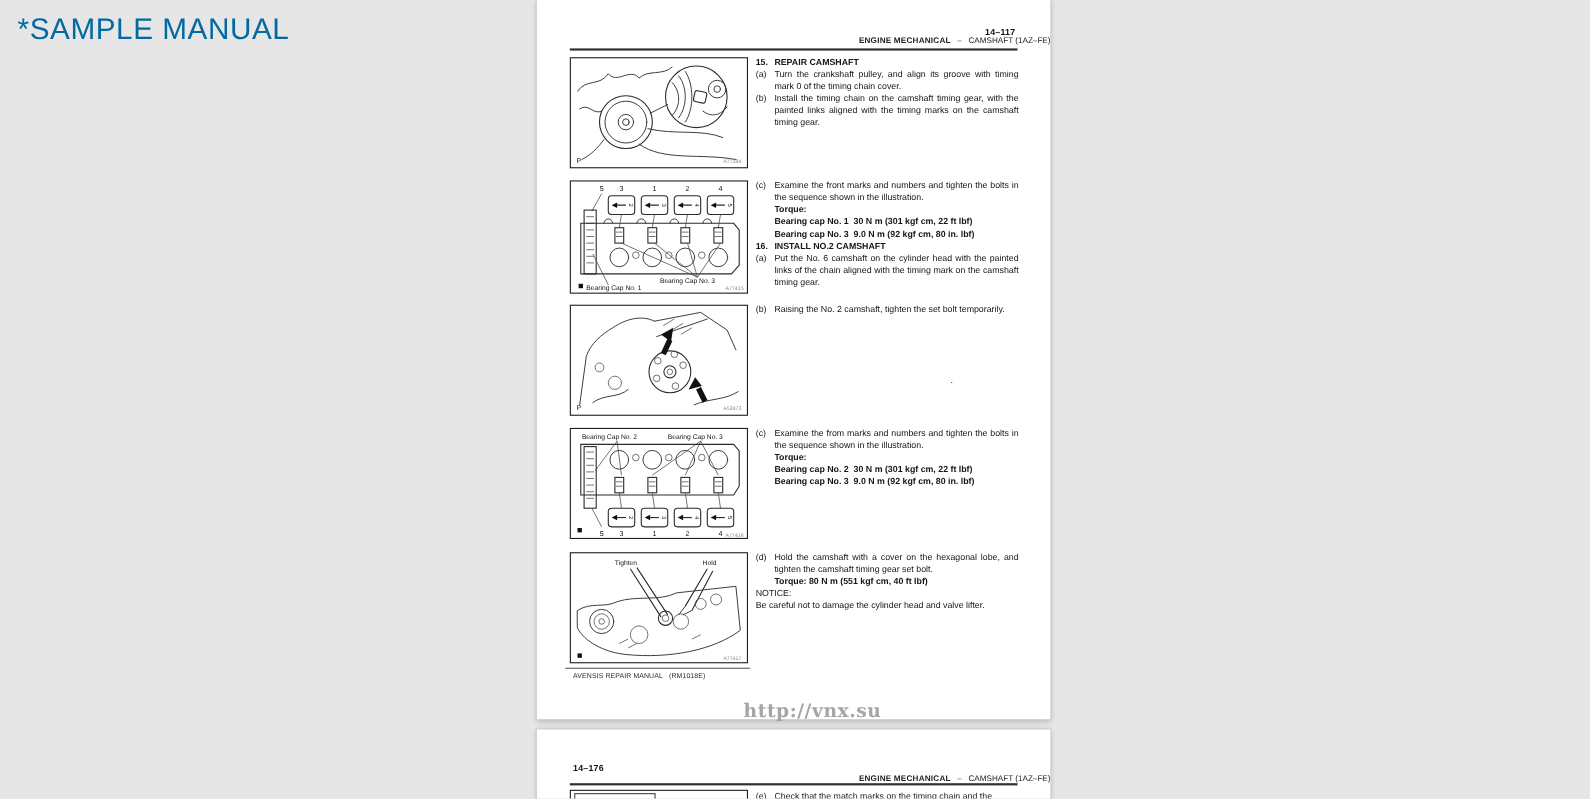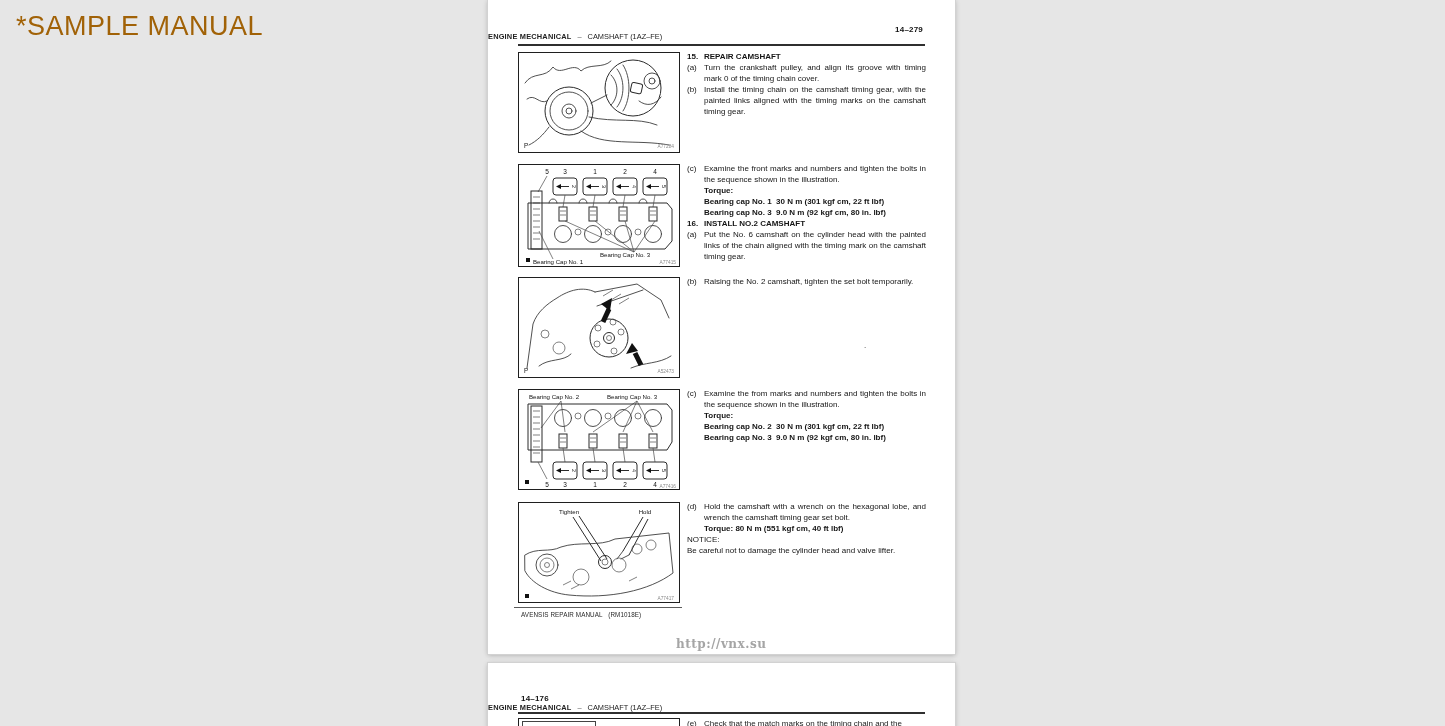--- a/index.html
+++ b/index.html
@@ -3,33 +3,33 @@
 <meta charset="utf-8">
 <style>
   html,body{margin:0;padding:0}
   body{
     width:1445px;height:726px;position:relative;overflow:hidden;
     background:#e6e6e6;
     font-family:"Liberation Sans",sans-serif;color:#1a1a1a;
   }
   .sample-title{
     position:absolute;left:16px;top:11px;
-    font-size:27px;letter-spacing:.5px;color:#a16207;
+    font-size:27px;letter-spacing:.5px;color:#0369a1;
   }
   .scroll-area{position:absolute;inset:0}
   .page{
     position:absolute;left:488px;width:467px;background:#ffffff;
     box-shadow:0 1px 5px rgba(0,0,0,.28);outline:1px solid #d2d2d2;
   }
   #page1{top:0;height:654px}
   #page2{top:663px;height:66px;overflow:hidden}
   .pnum{position:absolute;font-size:8px;font-weight:bold;letter-spacing:.2px;color:#111}
   #p1num{right:32px;top:25px}
   #p2num{left:33px;top:31px}
-  .hdr{position:absolute;left:0;width:100%;text-align:left;font-size:7.4px;color:#222;white-space:nowrap}
+  .hdr{position:absolute;left:0;width:100%;text-align:right;font-size:7.4px;color:#222;white-space:nowrap}
   #p1hdr{top:32px}
   #p2hdr{top:40px}
   .hdr .sec{font-weight:bold;letter-spacing:.2px}
   .hdr .sep{margin:0 6px;color:#555}
   .hrule{position:absolute;left:30px;width:407px;height:2px;background:#2f2f2f}
   #p1rule{top:44px}
   #p2rule{top:49px}
   .fig{position:absolute;left:30px;width:162px;border:1px solid #1f1f1f;background:#fff;box-sizing:border-box}
   #f1{top:52px;height:101px}
   #f2{top:164px;height:103px}
@@ -43,21 +43,21 @@
   .step .n{flex:0 0 17px}
   .step .t{flex:1;text-align:justify}
   .bold{font-weight:bold}
   .tq{font-weight:bold;padding-left:17px}
   .stray-dot{position:absolute;left:376px;top:340px;font-size:8px;line-height:11px}
   .footer-rule{position:absolute;left:26px;top:607px;width:168px;height:1px;background:#5a5a5a}
   .footer-text{position:absolute;left:33px;top:611px;font-size:6.3px;color:#2a2a2a;letter-spacing:.1px}
   .watermark{
     position:absolute;left:676px;top:637px;
     font-family:"DejaVu Serif",serif;font-weight:bold;
-    font-size:12px;color:#a5a5a5;letter-spacing:.5px;
+    font-size:17px;color:#a5a5a5;letter-spacing:.5px;
   }
   
   .p2fig{position:absolute;left:30px;top:55px;width:162px;height:40px;border:1px solid #1f1f1f;box-sizing:border-box}
   .p2fig .inner{position:absolute;left:3px;top:2px;width:72px;height:11px;border:1px solid #444}
   .p2txt{position:absolute;left:199px;top:55px;width:239px;font-size:8px;line-height:11px}
   
   .ln{fill:none;stroke:#3c3c3c;stroke-width:.9;stroke-linecap:round;stroke-linejoin:round}
   .ln2{fill:none;stroke:#2b2b2b;stroke-width:1}
   .thin{fill:none;stroke:#4a4a4a;stroke-width:.7}
   svg text{font-family:"Liberation Sans",sans-serif;fill:#111}
@@ -70,21 +70,21 @@
 </style>
 </head>
 <body>
 
 <div class="sample-title">*SAMPLE MANUAL</div>
 
 <div class="scroll-area">
 
   <div class="page" id="page1">
 
-    <div class="pnum" id="p1num">14–279</div>
+    <div class="pnum" id="p1num">14–117</div>
 
     <div class="hdr" id="p1hdr">
       <span class="sec">ENGINE MECHANICAL</span><span class="sep">–</span><span class="sub">CAMSHAFT (1AZ–FE)</span>
     </div>
     <div class="hrule" id="p1rule"></div>
 
     <div class="fig" id="f1">
       <svg width="160" height="99" viewBox="0 0 160 99">
         <path class="ln" d="M6,30 C14,18 26,26 34,14 C42,24 54,8 62,18 C70,10 84,16 92,8"></path>
         <path class="ln" d="M8,46 C16,40 20,52 28,48"></path>
@@ -304,21 +304,21 @@
           <span class="t">Examine the from marks and numbers and tighten the bolts in the sequence shown in the illustration.</span>
         </div>
       <div class="tq">Torque:</div>
       <div class="tq">Bearing cap No. 2&nbsp; 30 N m (301 kgf cm, 22 ft lbf)</div>
       <div class="tq">Bearing cap No. 3&nbsp; 9.0 N m (92 kgf cm, 80 in. lbf)</div>
     </div>
 
     <div class="txt" id="b5">
       <div class="step">
           <span class="n">(d)</span>
-          <span class="t">Hold the camshaft with a wrench on the hexagonal lobe, and wrench the camshaft timing gear set bolt.</span>
+          <span class="t">Hold the camshaft with a cover on the hexagonal lobe, and tighten the camshaft timing gear set bolt.</span>
         </div>
       <div class="tq">Torque: 80 N m (551 kgf cm, 40 ft lbf)</div>
       <div class="notice">NOTICE:</div>
       <div class="notice">Be careful not to damage the cylinder head and valve lifter.</div>
     </div>
 
     <div class="footer-rule"></div>
     <div class="footer-text">AVENSIS REPAIR MANUAL&nbsp;&nbsp; (RM1018E)</div>
   </div>
 

